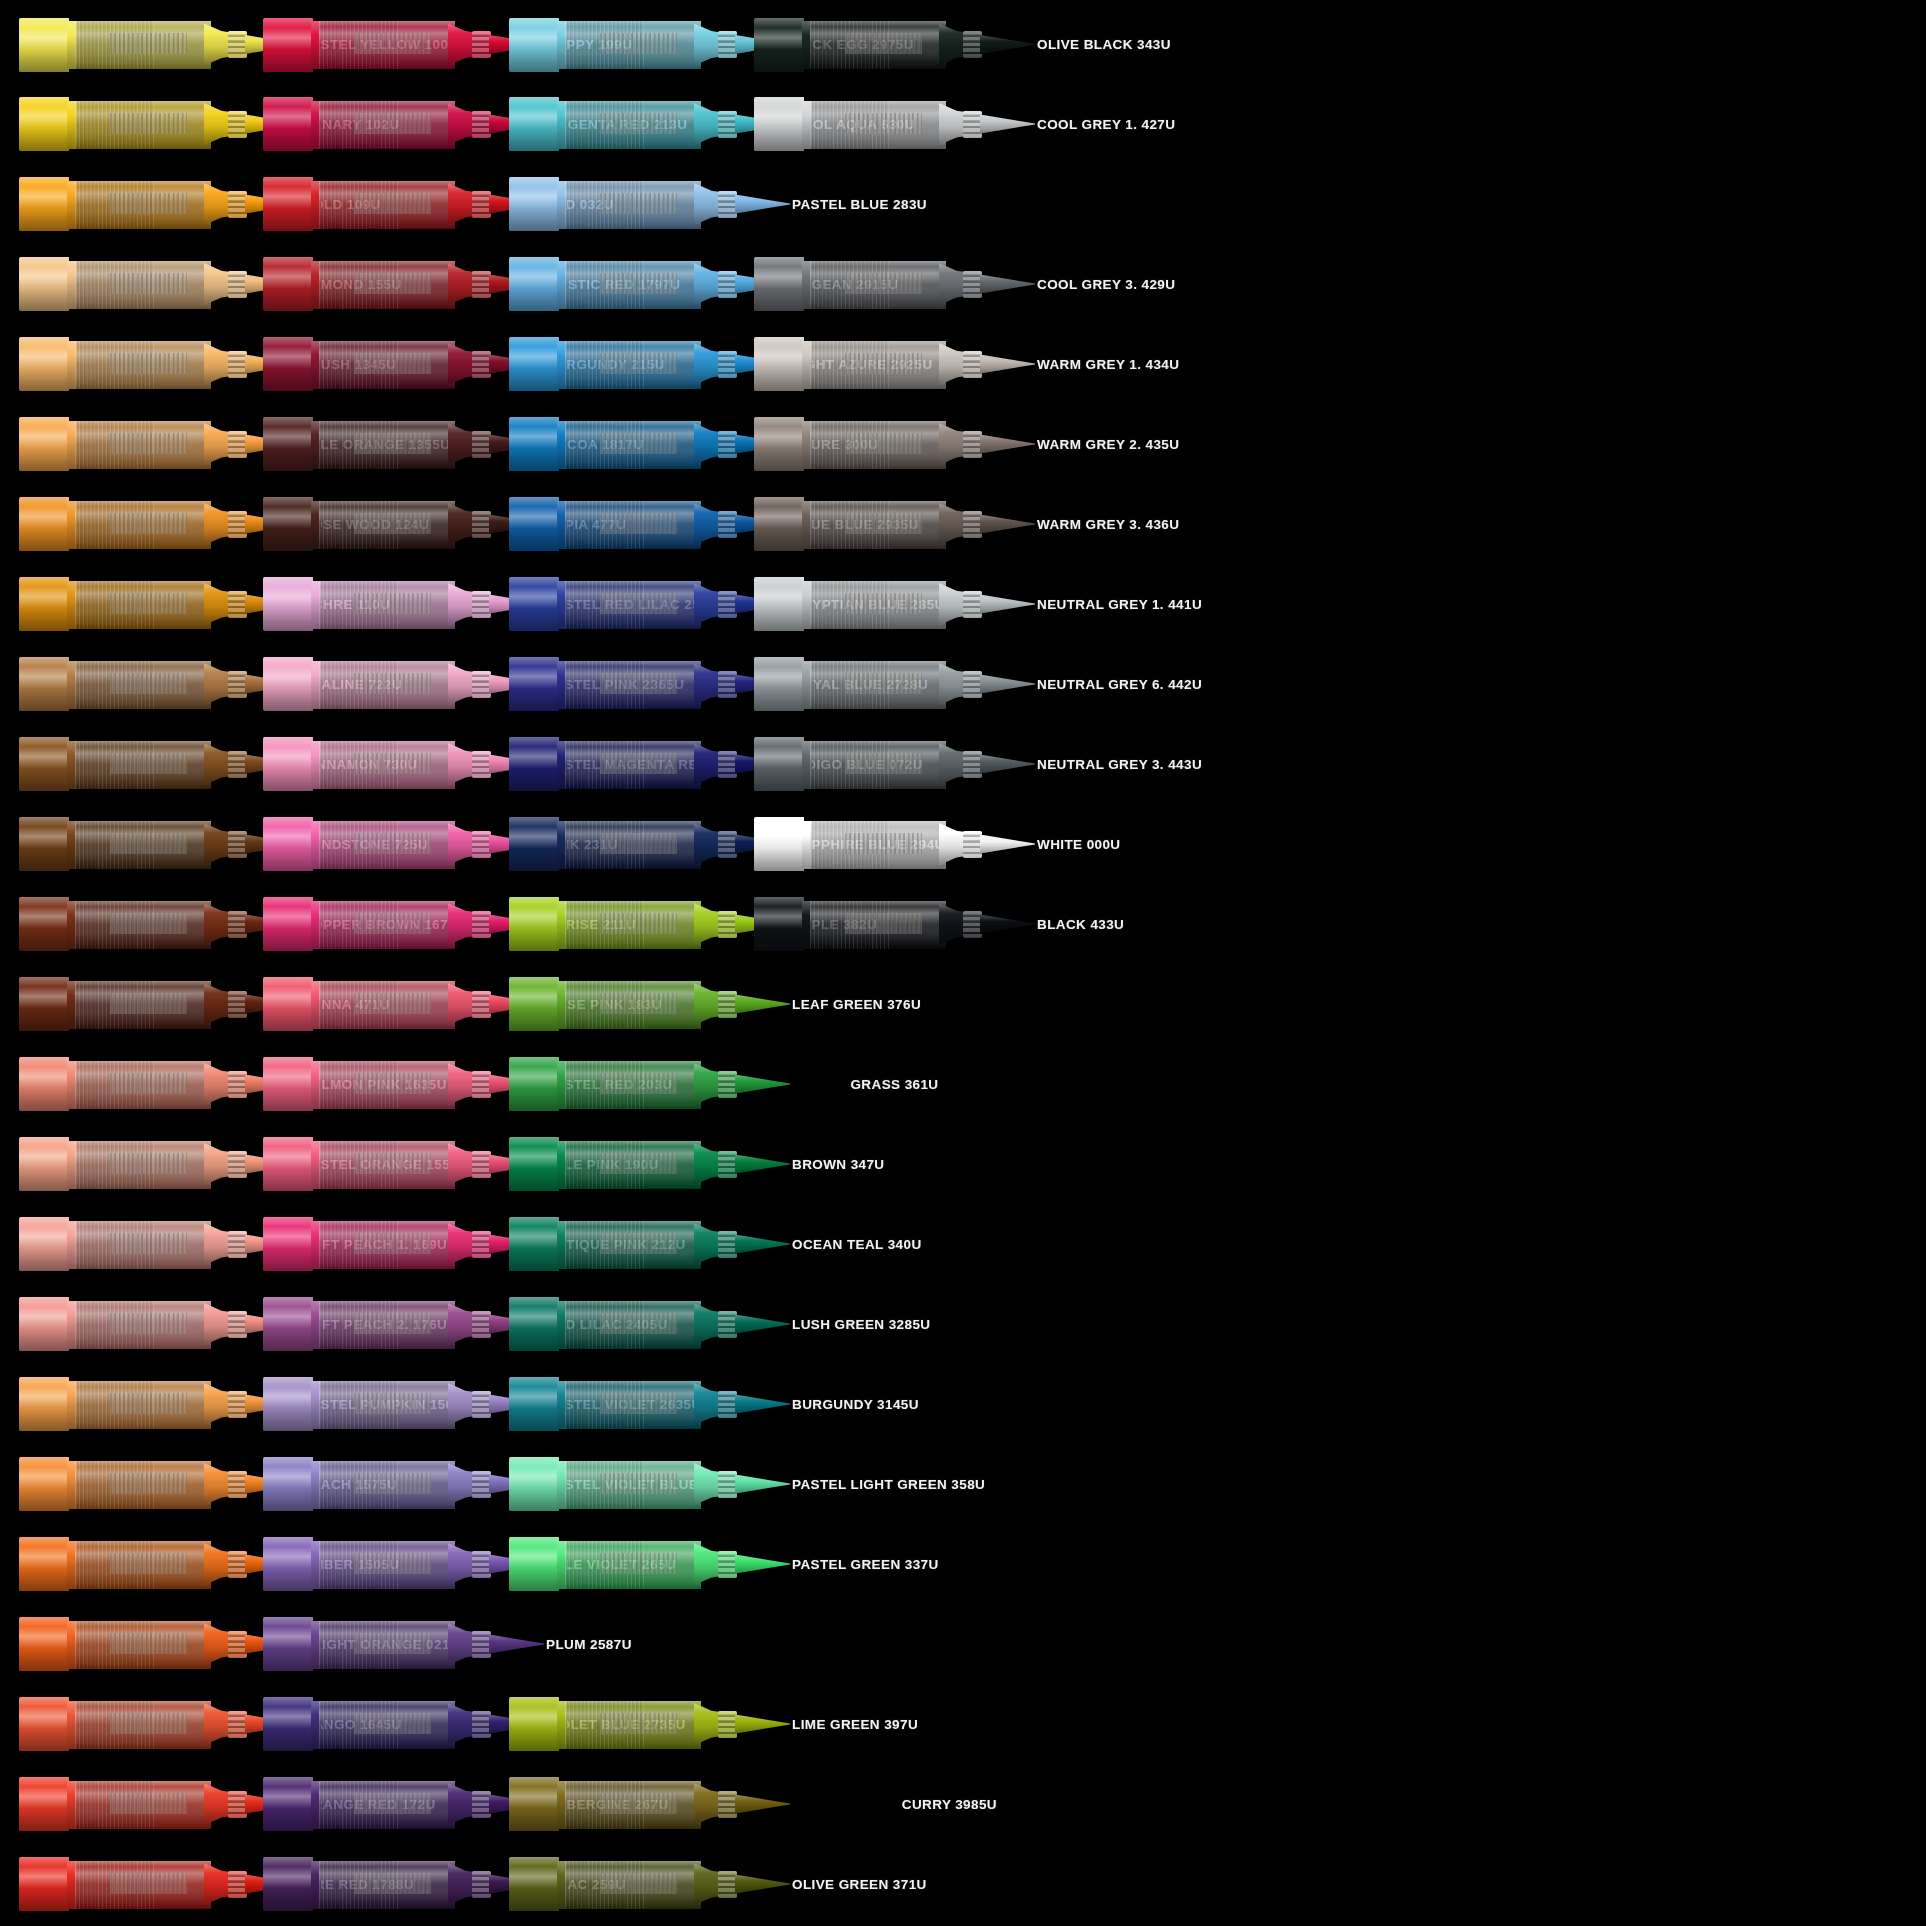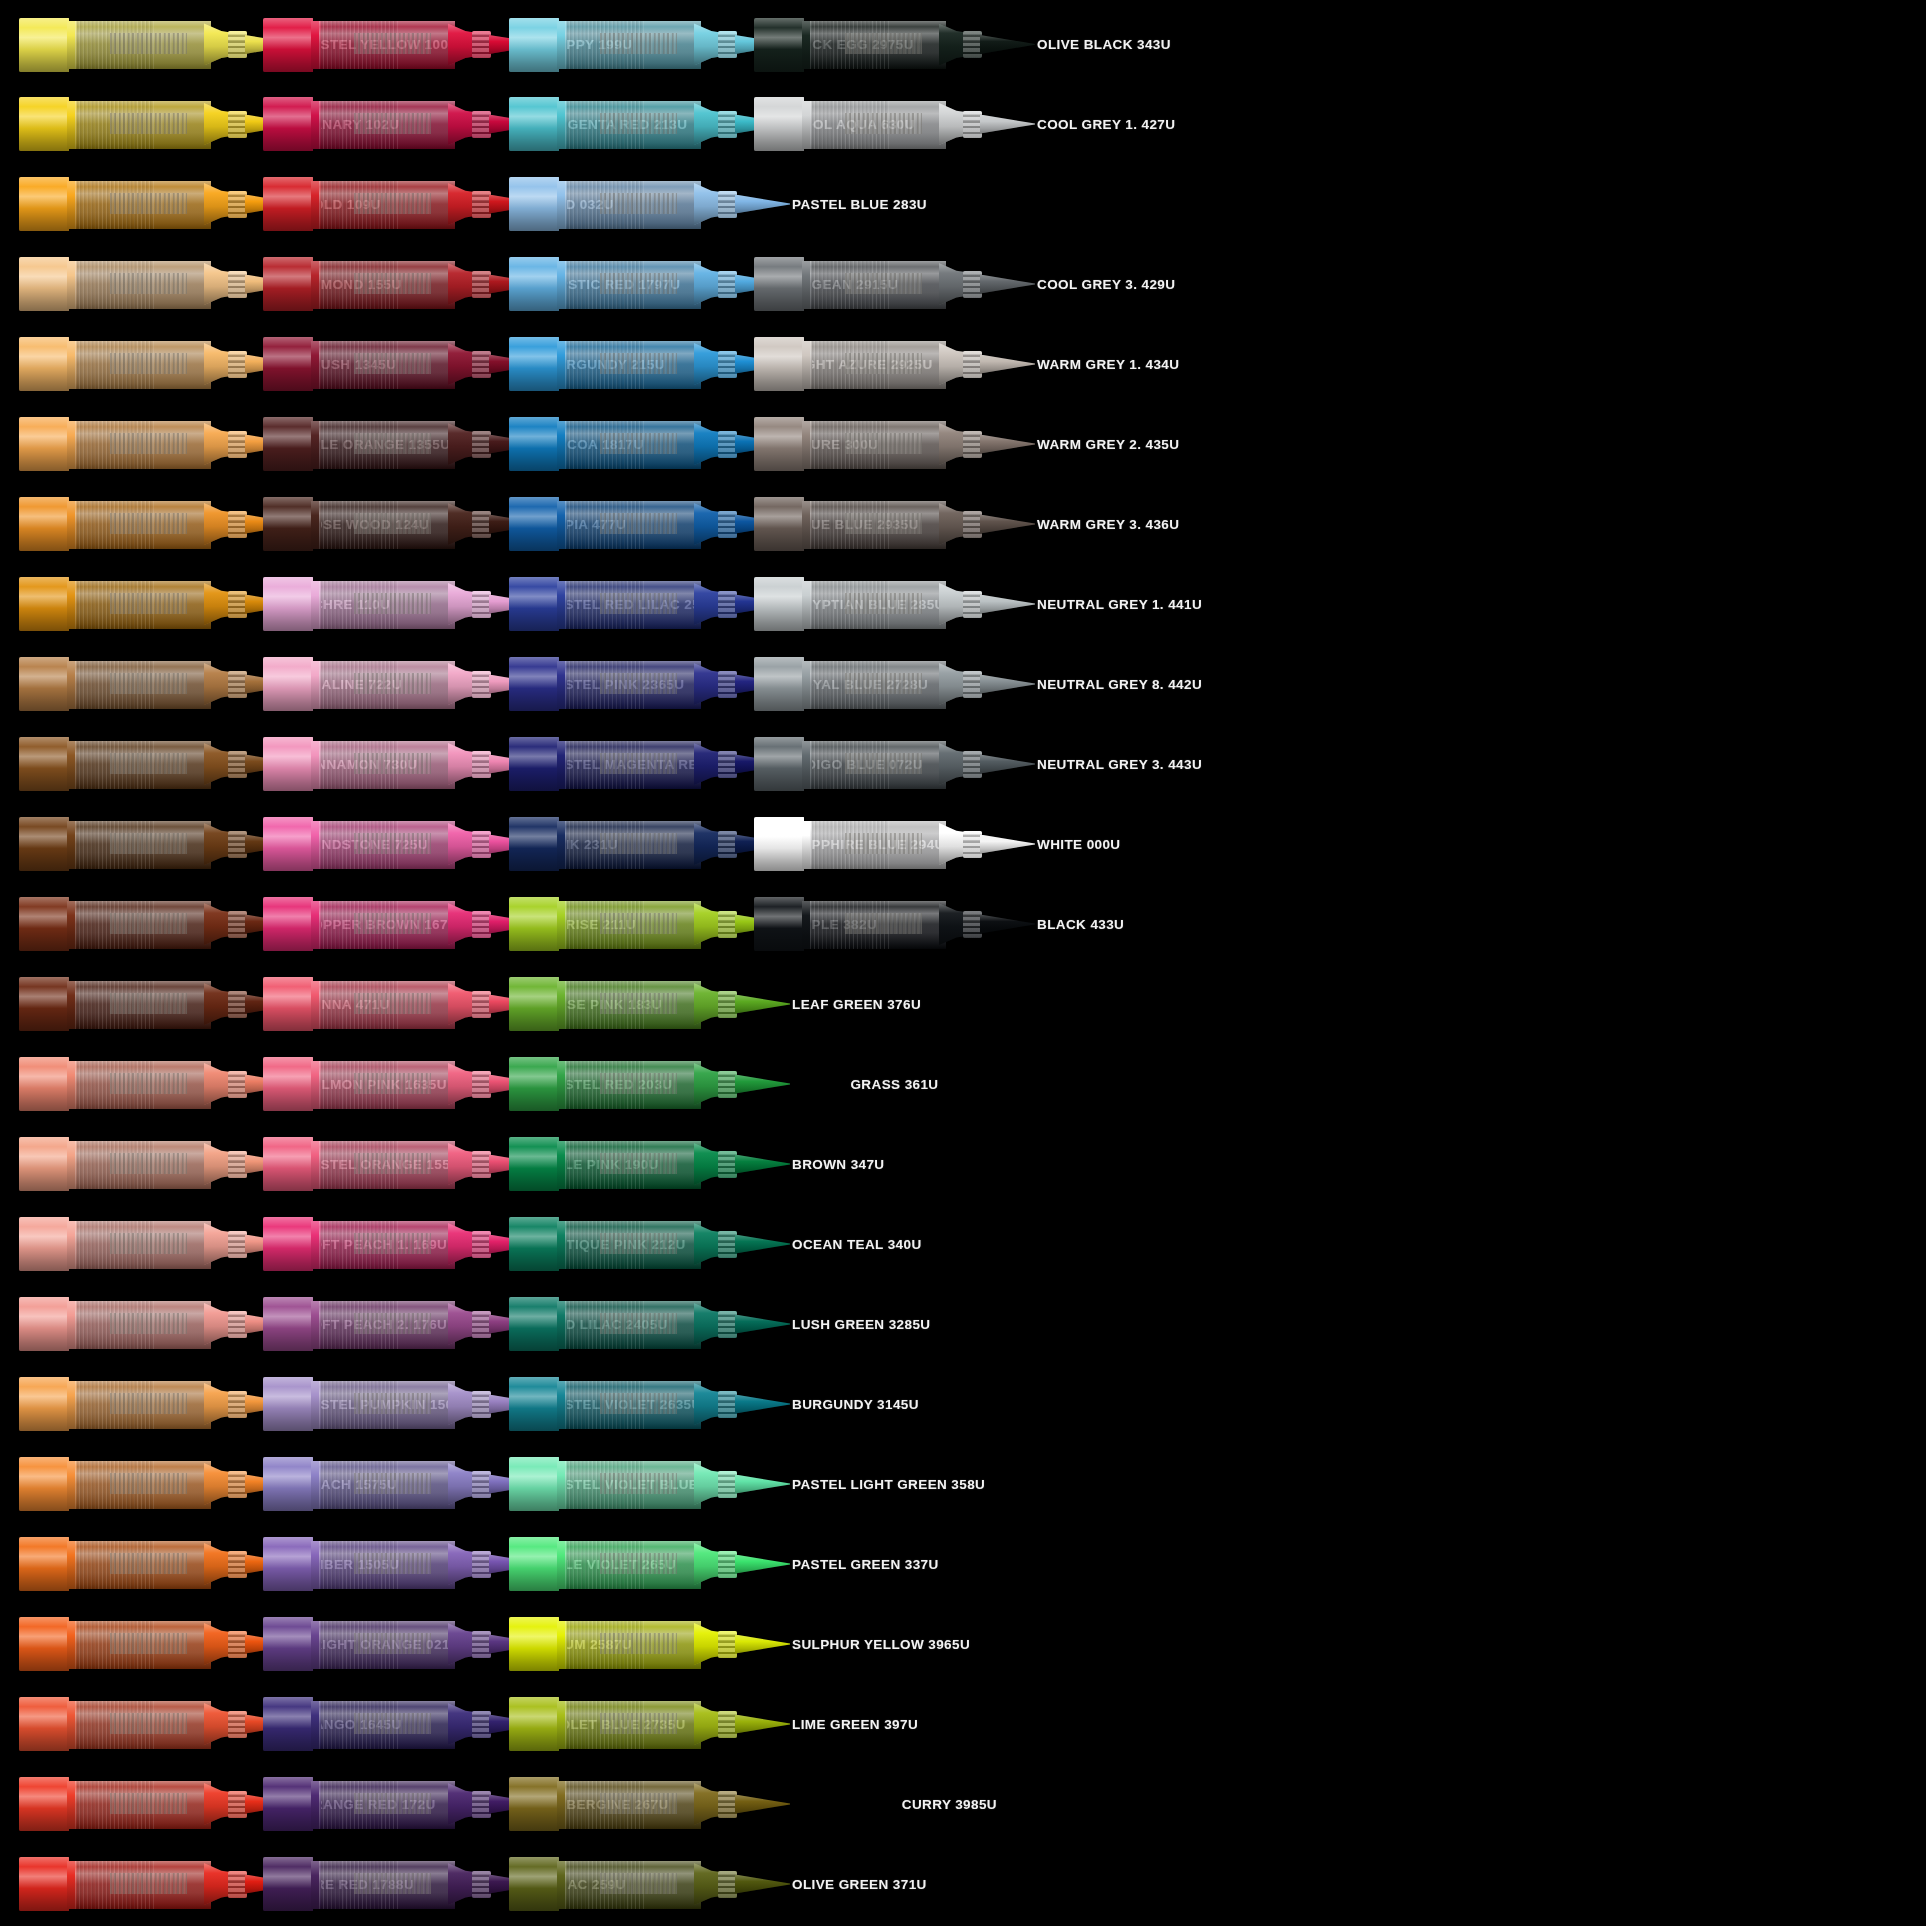--- a/index.html
+++ b/index.html
@@ -1263,36 +1263,20 @@
             <div class="plastic"></div>
             <div class="ribs"></div>
             <div class="wick"></div>
           </div>
           <div class="ferrule" style="background: rgb(77, 232, 122);"></div>
           <div class="grip" style="background: rgb(77, 232, 122);"></div>
           <div class="tip" style="background: rgb(55, 226, 107);"></div>
         </div>
         <div class="label" style="width: 218px;">PASTEL GREEN 337U</div>
       </div>
-      <div class="row" style="position: absolute; top: 1606px; left: 0px;">
-        <div class="pen">
-          <div class="cap" style="background: rgb(228, 241, 0);"></div>
-          <div class="collar" style="background: rgb(228, 241, 0);"></div>
-          <div class="barrel">
-            <div class="ink" style="background: rgb(220, 235, 0);"></div>
-            <div class="plastic"></div>
-            <div class="ribs"></div>
-            <div class="wick"></div>
-          </div>
-          <div class="ferrule" style="background: rgb(228, 241, 0);"></div>
-          <div class="grip" style="background: rgb(228, 241, 0);"></div>
-          <div class="tip" style="background: rgb(217, 232, 0);"></div>
-        </div>
-        <div class="label" style="width: 218px;">SULPHUR YELLOW 3965U</div>
-      </div>
       <div class="row" style="position: absolute; top: 1686px; left: 0px;">
         <div class="pen">
           <div class="cap" style="background: rgb(166, 189, 20);"></div>
           <div class="collar" style="background: rgb(166, 189, 20);"></div>
           <div class="barrel">
             <div class="ink" style="background: rgb(156, 180, 10);"></div>
             <div class="plastic"></div>
             <div class="ribs"></div>
             <div class="wick"></div>
           </div>
@@ -1455,21 +1439,21 @@
           <div class="barrel">
             <div class="ink" style="background: rgb(138, 147, 151);"></div>
             <div class="plastic"></div>
             <div class="ribs"></div>
             <div class="wick"></div>
           </div>
           <div class="ferrule" style="background: rgb(148, 157, 161);"></div>
           <div class="grip" style="background: rgb(148, 157, 161);"></div>
           <div class="tip" style="background: rgb(133, 142, 146);"></div>
         </div>
-        <div class="label" style="width: 212px;">NEUTRAL GREY 8. 442U</div>
+        <div class="label" style="width: 212px;">NEUTRAL GREY 6. 442U</div>
       </div>
       <div class="row" style="position: absolute; top: 726px; left: 0px;">
         <div class="pen">
           <div class="cap" style="background: rgb(95, 104, 109);"></div>
           <div class="collar" style="background: rgb(95, 104, 109);"></div>
           <div class="barrel">
             <div class="ink" style="background: rgb(85, 94, 99);"></div>
             <div class="plastic"></div>
             <div class="ribs"></div>
             <div class="wick"></div>

